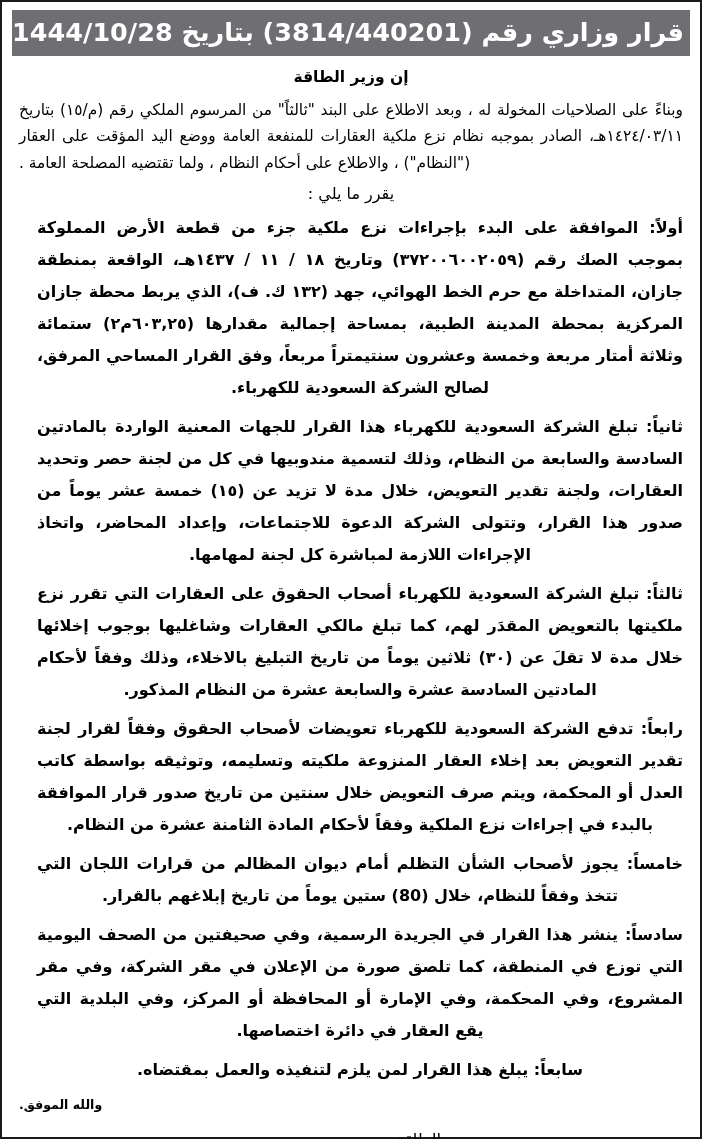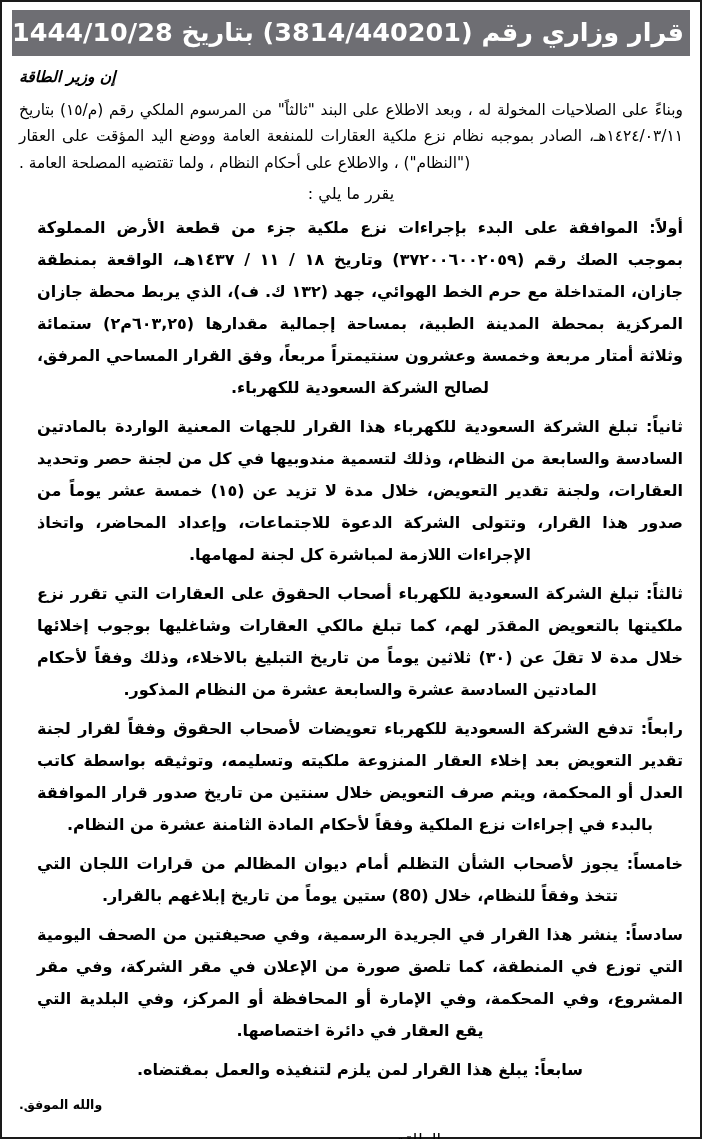--- a/index.html
+++ b/index.html
@@ -42,26 +42,25 @@
     overflow: hidden;
   }
 
   
   .body-area {
     padding: 0 17px 0 17px;
     box-sizing: border-box;
   }
 
   .center-line {
-    text-align: left;
+    text-align: center;
     font-weight: bold;
     font-size: 15.5px;
     line-height: 1.6;
     margin: 9px 0 7px 0;
-    font-style: italic;
   }
 
   .lead-para {
     text-align: justify;
     text-align-last: left;
     font-weight: normal;
     font-size: 15.4px;
     line-height: 1.72;
     margin: 0 0 4px 0;
     direction: rtl;

